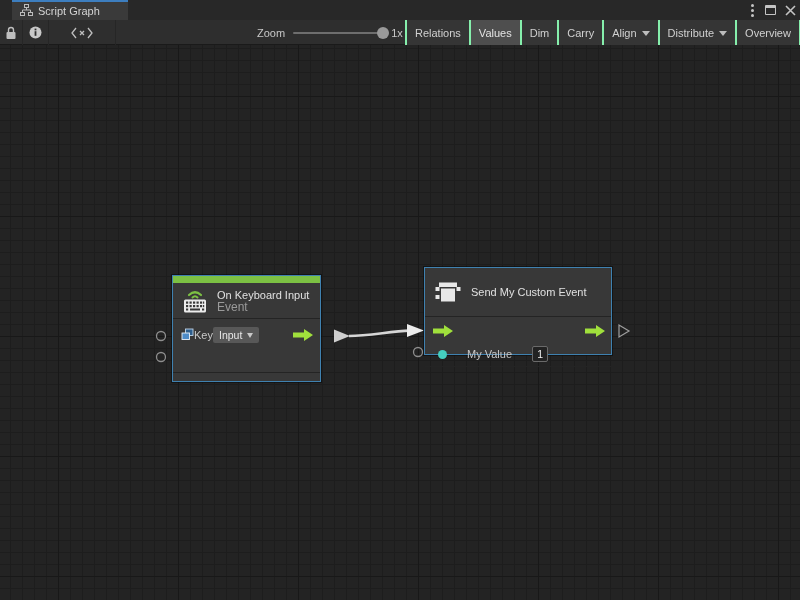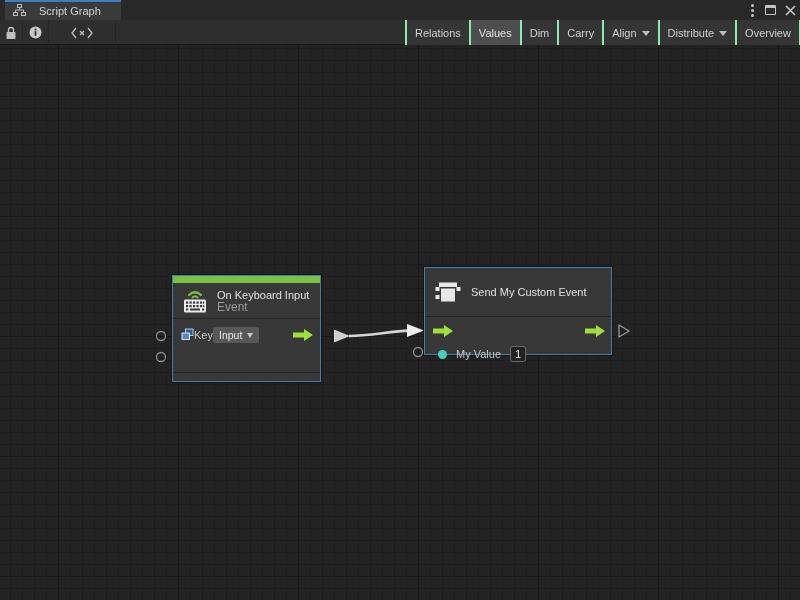--- a/index.html
+++ b/index.html
@@ -2,22 +2,22 @@
 <html><head>
 <meta charset="utf-8">
 <style>
   * { margin:0; padding:0; box-sizing:border-box; }
   html,body { width:800px; height:600px; overflow:hidden; background:#232323;
               font-family:"Liberation Sans", sans-serif; -webkit-font-smoothing:antialiased; }
   #stage { position:relative; width:800px; height:600px; background:#232323; }
 
   
   .tabbar { position:absolute; top:0; left:0; width:800px; height:20px; background:#282828; }
-  .tab { position:absolute; left:5px; top:0; width:116px; height:20px; background:#3a3a3a;
-         display:flex; align-items:center; gap:13px; padding:0 8px; cursor:default; }
+  .tab { position:absolute; left:12px; top:0; width:116px; height:20px; background:#3a3a3a;
+         display:flex; align-items:center; gap:5px; padding:0 8px; cursor:default; }
   .tab-accent { position:absolute; top:0; left:0; width:100%; height:2px; background:#3d7ebf; }
   .tab-label { font-size:11px; color:#d4d4d4; padding-top:1px; white-space:nowrap; }
   .winctl { position:absolute; right:4px; top:0; height:20px; display:flex; align-items:center; gap:9px; }
   .dots3 { display:flex; flex-direction:column; gap:2px; padding:0 2px; }
   .dots3 i { width:3px; height:3px; border-radius:50%; background:#c4c4c4; display:block; }
   .maxbox { width:11px; height:10px; border:1px solid #c4c4c4; border-top:3px solid #c4c4c4; border-radius:1px; }
 
   
   .toolbar { position:absolute; top:20px; left:0; width:800px; height:25px; background:#2e2e2e;
              border-bottom:1px solid #1a1a1a; font-size:11px; color:#c8c8c8; }
@@ -66,21 +66,21 @@
   .nlabel { font-size:11px; color:#c9c9c9; white-space:nowrap; }
   .dropdown { display:flex; align-items:center; gap:5px; background:#585858; border-radius:2px;
               padding:2px 6px; font-size:10.5px; color:#e8e8e8; cursor:default; }
   .dropdown .caret { border-top-color:#c9c9c9; border-left-width:3.5px; border-right-width:3.5px; }
   .arrow-out { margin-left:auto; margin-right:7px; }
   .nftr { border-top:1px solid #242424; margin-top:auto; flex:none; }
   .node1 .nftr { height:9px; }
   .node2 .nftr { height:12px; }
   .n2row1 { height:22px; padding:0 6px 0 8px; margin-top:3px; }
   .n2row1 .spacer { flex:1; }
-  .n2row2 { height:24px; padding-left:13px; gap:9px; }
+  .n2row2 { height:24px; padding-left:13px; gap:20px; }
   .tealdot { width:9px; height:9px; border-radius:50%; background:#45cfc0; flex:none; }
   .valuebox { min-width:16px; height:16px; background:#222222; border:1px solid #6a6a6a; border-radius:2px;
               color:#efefef; font-size:10.5px; display:flex; align-items:center; justify-content:center; padding:0 3px; }
 </style>
 </head>
 <body>
 
 <div id="stage">
 
   <div class="tabbar">
@@ -120,20 +120,27 @@
         <rect x="5.6" y="5.2" width="1.8" height="4.6" fill="#2e2e2e"></rect>
         <rect x="5.6" y="2.6" width="1.8" height="1.8" fill="#2e2e2e"></rect>
       </svg>
     </div>
     <div class="tbseg seg-frame">
       <svg width="22" height="12" viewBox="0 0 22 12">
         <path d="M5,1 L1,6 L5,11" fill="none" stroke="#bfbfbf" stroke-width="1.3"></path>
         <path d="M17,1 L21,6 L17,11" fill="none" stroke="#bfbfbf" stroke-width="1.3"></path>
         <path d="M9,4 L13,8 M13,4 L9,8" fill="none" stroke="#bfbfbf" stroke-width="1.3"></path>
       </svg>
+    </div>
+    <div class="zoomctl">
+      <span>Zoom</span>
+      <div class="zoom-track">
+        <div class="zoom-handle"></div>
+      </div>
+      <span>1x</span>
     </div>
     <div class="viewbtns">
       <div class="vbtn">
           <span>Relations</span>
         </div>
       <div class="vbtn active">
           <span>Values</span>
         </div>
       <div class="vbtn">
           <span>Dim</span>

